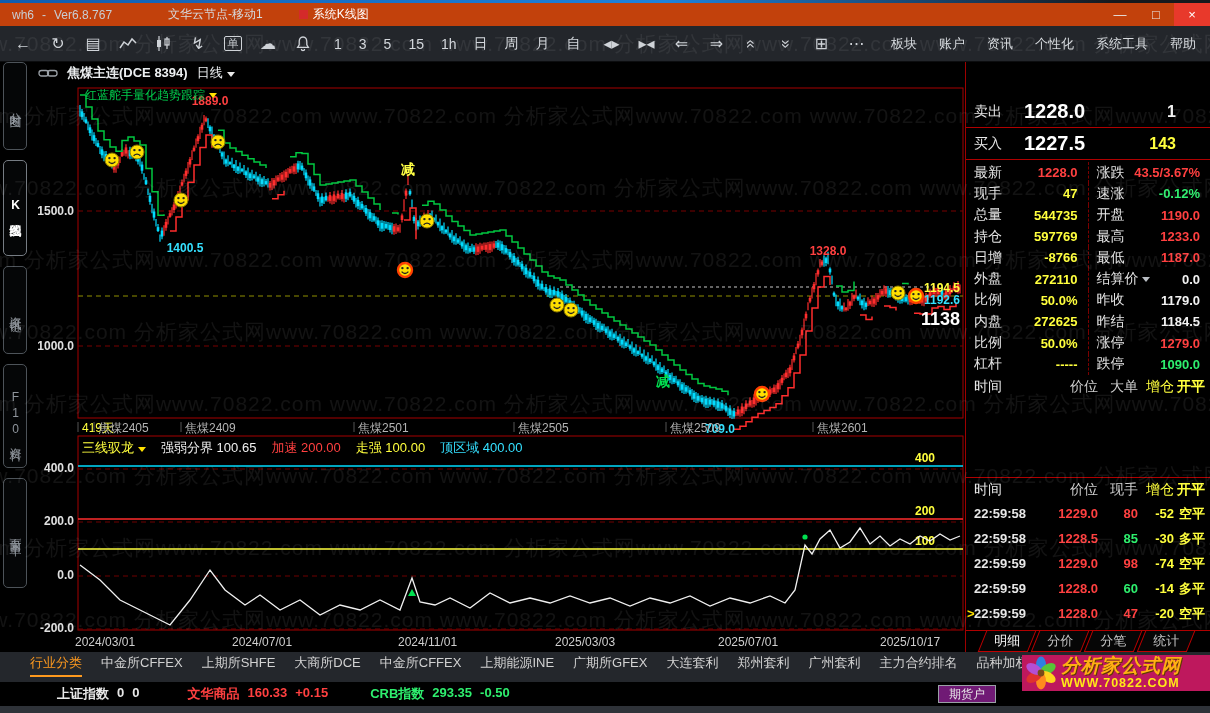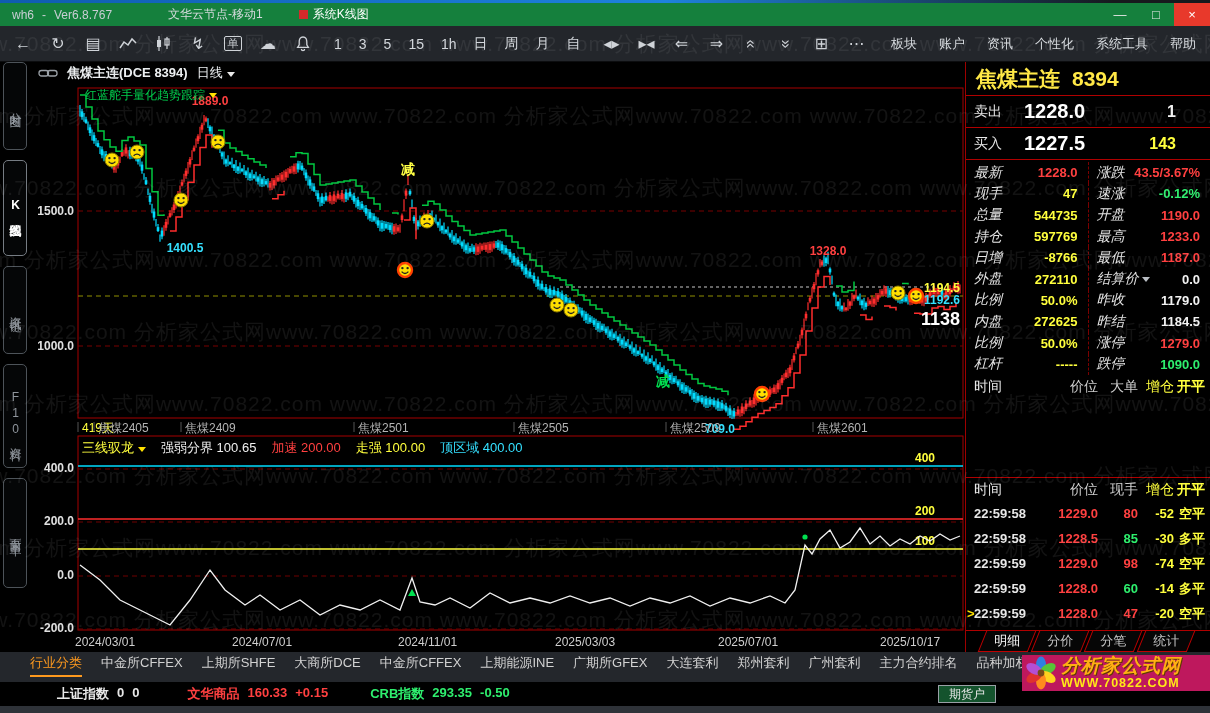--- a/index.html
+++ b/index.html
@@ -1,21 +1,21 @@
 <!DOCTYPE html>
 <html><head>
 <meta charset="utf-8">
 <style>
   html,body{margin:0;padding:0;background:#222;}
   #app{position:relative;width:1210px;height:713px;background:#000;overflow:hidden;
        font-family:"Liberation Sans",sans-serif;-webkit-font-smoothing:antialiased;}
   #app *{box-sizing:border-box;}
 
   
-  #titlebar{position:absolute;left:0;top:0;width:1210px;height:30px;background:#15803d;z-index:20;}
+  #titlebar{position:absolute;left:0;top:0;width:1210px;height:30px;background:#c2410c;z-index:20;}
   #topstrip{height:3px;background:linear-gradient(90deg,#0f5cb0,#1e82dd 55%,#17191d 92%);}
   #tb-row{display:flex;align-items:center;height:23px;padding:0 0 0 12px;color:#c9ced4;font-size:12px;}
   .tb-app{display:flex;gap:8px;align-items:center;}
   .tb-tab{margin-left:56px;color:#d6dade;}
   .tb-tab2{margin-left:36px;color:#fff;display:flex;align-items:center;gap:5px;}
   .red-sq{width:9px;height:9px;background:#d42a2a;display:inline-block;}
   #win-controls{margin-left:auto;display:flex;height:23px;}
   .wbtn{width:36px;display:flex;align-items:center;justify-content:center;color:#e8e8e8;font-size:13px;}
   .wbtn.close{background:#e8392b;color:#fff;}
 
@@ -61,21 +61,21 @@
   .rp-title{position:absolute;left:0;top:0;width:100%;height:34px;border-bottom:1px solid #b00000;
             color:#ffe846;font-size:21px;font-weight:bold;display:flex;align-items:center;gap:12px;padding-left:10px;}
   .rp-ba{position:absolute;left:0;width:100%;height:32px;border-bottom:1px solid #b00000;display:flex;align-items:center;}
   .rp-ba .lbl{font-size:14px;color:#e8e8e8;margin-left:8px;width:34px;}
   .rp-ba .px{font-size:20px;font-weight:bold;color:#fff;margin-left:16px;}
   .rp-ba .qty{margin-left:auto;margin-right:34px;font-size:16px;font-weight:bold;}
   #rp-grid{position:absolute;left:0;top:98px;width:100%;height:215px;padding-top:2px;}
   .qrow{height:21.3px;display:flex;align-items:center;font-size:13px;}
   .qhalf{display:flex;flex:1;align-items:center;height:100%;}
   .qhalf.right{border-left:1px dashed #7a0000;}
-  .qlabel{color:#e4e4e4;font-size:14px;margin-left:8px;white-space:nowrap;display:flex;align-items:center;font-style:italic;}
+  .qlabel{color:#e4e4e4;font-size:14px;margin-left:8px;white-space:nowrap;display:flex;align-items:center;}
   .qval{margin-left:auto;margin-right:10px;font-weight:bold;}
   .tri-dn{width:0;height:0;border-left:4px solid transparent;border-right:4px solid transparent;
           border-top:5px solid #b9bec4;display:inline-block;margin-left:3px;}
   .c-red{color:#ff4040;}.c-green{color:#2eef6e;}.c-yellow{color:#ffff3d;}.c-white{color:#f2f2f2;}
   #rp-big{position:absolute;left:0;top:313px;width:100%;height:103px;border-bottom:1px solid #b00000;}
   #rp-ticks{position:absolute;left:0;top:416px;width:100%;height:152px;}
   .trow{display:flex;align-items:center;height:25px;font-size:13px;font-weight:bold;}
   .thead{height:23px;color:#cfcfcf;font-weight:normal;font-size:14px;}
   .col-time{width:76px;padding-left:8px;position:relative;color:#e8e8e8;}
   .col-price{width:56px;text-align:right;}
@@ -96,21 +96,21 @@
   .btab{padding:2px 0 3px 0;}
   .btab.active{color:#ff9a1e;border-bottom:2px solid #ff9a1e;}
 
   
   #status-bar{position:absolute;left:0;top:682px;width:1048px;height:24px;background:#000;display:flex;
               align-items:center;font-size:13px;font-weight:bold;color:#e8e8e8;}
   #sb-sse{margin-left:57px;display:flex;gap:8px;}
   #sb-wh{margin-left:48px;display:flex;gap:8px;color:#ff4040;text-align:center;}
   #sb-crb{margin-left:42px;display:flex;gap:8px;color:#2eef6e;}
   #account-btn{position:absolute;left:938px;top:3px;width:58px;height:18px;border:1px solid #9aa0a6;
-               color:#e8e8e8;font-size:12px;font-weight:normal;display:flex;align-items:center;justify-content:center;background:#14532d;}
+               color:#e8e8e8;font-size:12px;font-weight:normal;display:flex;align-items:center;justify-content:center;background:#701a75;}
   #bottom-strip{position:absolute;left:0;top:706px;width:1210px;height:7px;background:#2e3238;}
 
   
   #logo{position:absolute;left:1022px;top:655px;width:188px;height:36px;background:#be185d;display:flex;
         align-items:center;z-index:60;padding-left:2px;}
   #logo-texts{display:flex;flex-direction:column;line-height:1;margin-left:3px;}
   #logo-name{font-size:19px;font-weight:bold;font-style:italic;color:#ffaf14;text-shadow:1px 1px 0 #5e3a00;letter-spacing:1px;}
   #logo-url{font-size:12.5px;font-weight:bold;color:#ffe817;margin-top:2px;letter-spacing:1px;}
 
   
@@ -1047,24 +1047,20 @@
     <div id="sub-legend">
         <span style="color: rgb(255, 255, 61);">三线驭龙<span class="dd-tri yellow"></span></span>
         <span style="color: rgb(240, 240, 240);">强弱分界 100.65</span>
         <span style="color: rgb(255, 64, 64);">加速 200.00</span>
         <span style="color: rgb(255, 255, 61);">走强 100.00</span>
         <span style="color: rgb(53, 224, 255);">顶区域 400.00</span>
       </div>
   </div>
 
   <div id="rpanel">
-    <div class="rp-title">
-      <span>焦煤主连</span>
-      <span>8394</span>
-    </div>
     <div class="rp-ba" style="top:34px;">
       <span class="lbl">卖出</span>
       <span class="px">1228.0</span>
       <span class="qty c-white">1</span>
     </div>
     <div class="rp-ba" style="top:66px;">
       <span class="lbl">买入</span>
       <span class="px">1227.5</span>
       <span class="qty c-yellow">143</span>
     </div>

